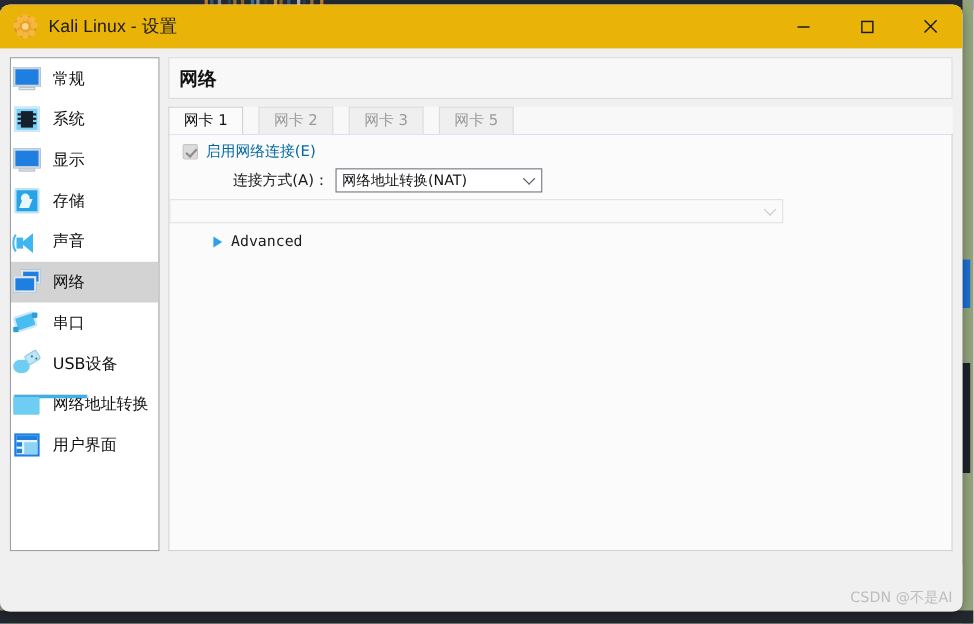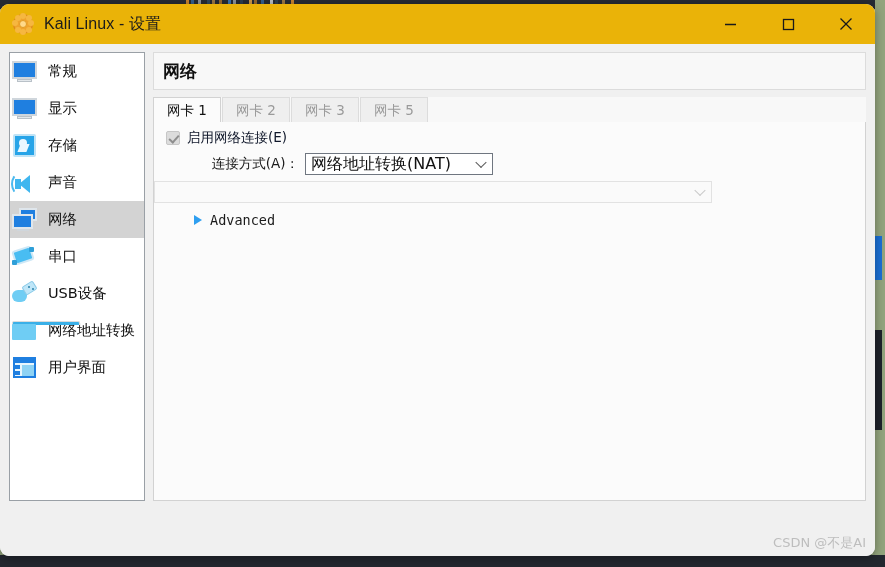--- a/index.html
+++ b/index.html
@@ -382,20 +382,21 @@
     top: 45px;
     right: 0;
     bottom: 0;
     background: #f8f8f8;
   }
 
   .tabs {
     display: flex;
     height: 25px;
     border-bottom: 1px solid #6d28d9;
+    gap: 13px;
   }
   .tab {
     min-width: 68px;
     padding: 0 12px;
     height: 25px;
     line-height: 25px;
     font-size: 13.5px;
     text-align: center;
     color: #9a9a9a;
     background: #efefef;
@@ -450,21 +451,21 @@
     position: absolute;
     left: 3.5px; top: 1px;
     width: 4px; height: 8px;
     border: solid #8e8e8e;
     border-width: 0 2px 2px 0;
     transform: rotate(42deg);
   }
   .cb-label {
     margin-left: 7px;
     font-size: 13.5px;
-    color: #0f172a;
+    color: #0369a1;
     font-family: "DejaVu Sans", "Liberation Sans", sans-serif;
     white-space: nowrap;
     text-align: right;
   }
 
   .field-label {
     width: 145px;
     text-align: right;
     font-size: 13.5px;
     color: #1a1a1a;
@@ -477,21 +478,21 @@
 
   .combo {
     height: 22px;
     background: #ffffff;
     border: 1px solid #6f7680;
     box-sizing: border-box;
     display: flex;
     align-items: center;
     position: relative;
     padding-left: 5px;
-    font-size: 16px;
+    font-size: 13px;
     color: #111;
     font-family: "DejaVu Sans", "Liberation Sans", sans-serif;
     white-space: nowrap;
   }
   .combo.attached { width: 188px; }
   .combo.name-combo {
     width: 558px;
     background: #fafafa;
     border: 1px solid #e2e2e2;
     color: #9d9d9d;
@@ -650,20 +651,33 @@
       <div class="sidebar">
 
         <div class="side-item">
           <div class="ico ic-monitor">
             <div class="scr"></div>
               <div class="base"></div>
           </div>
           <div class="lbl">常规</div>
         </div>
 
+        <div class="side-item">
+          <div class="ico ic-chip">
+            <div class="outer"></div>
+              <div class="inner"></div>
+            <div class="pin" style="left:6px;top:7px;"></div>
+            <div class="pin" style="left:6px;top:11px;"></div>
+            <div class="pin" style="left:6px;top:15px;"></div>
+            <div class="pin" style="left:20px;top:7px;"></div>
+            <div class="pin" style="left:20px;top:11px;"></div>
+            <div class="pin" style="left:20px;top:15px;"></div>
+          </div>
+          <div class="lbl">系统</div>
+        </div>
 
         <div class="side-item">
           <div class="ico ic-monitor">
             <div class="scr"></div>
               <div class="base"></div>
           </div>
           <div class="lbl">显示</div>
         </div>
 
         <div class="side-item">

